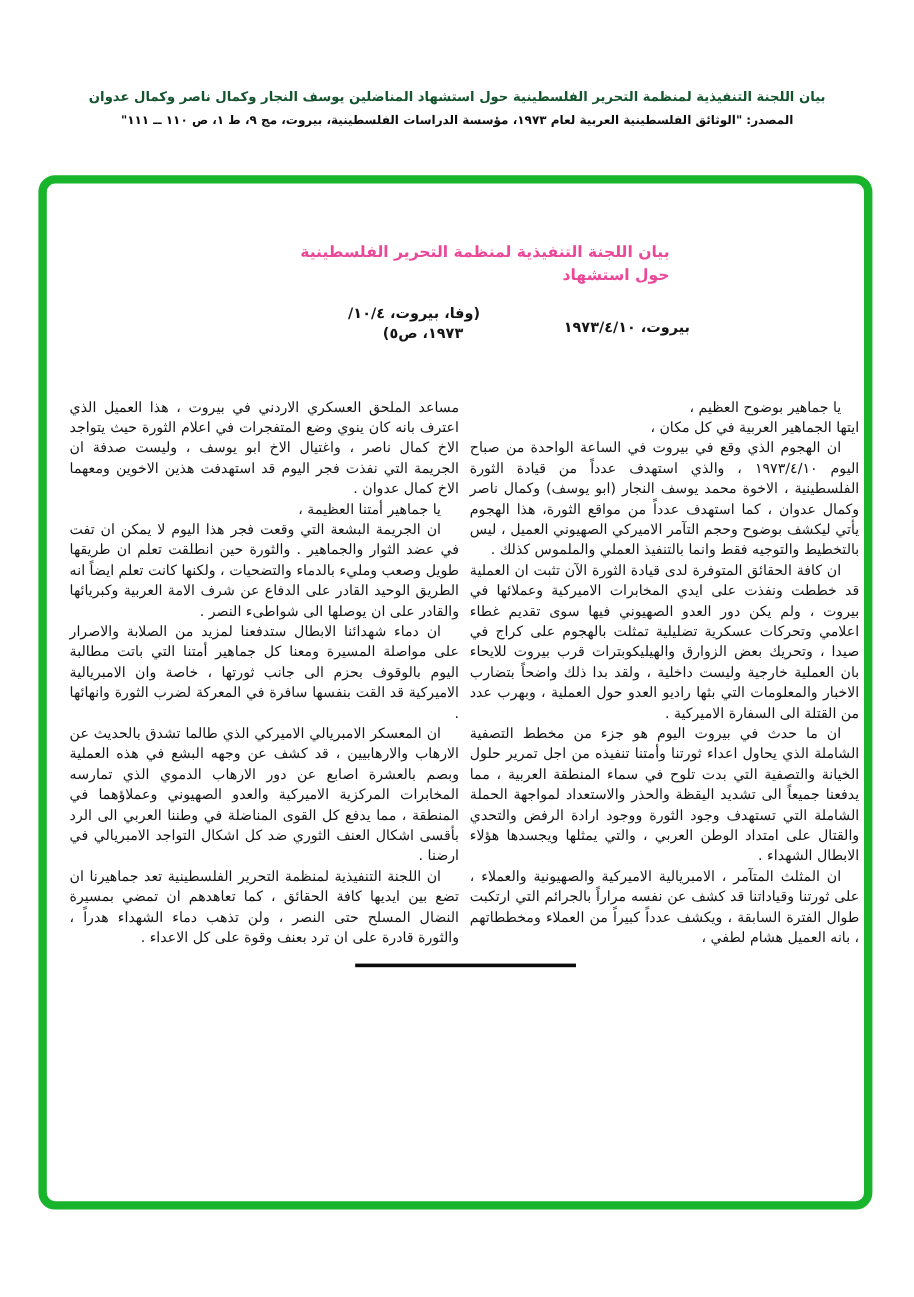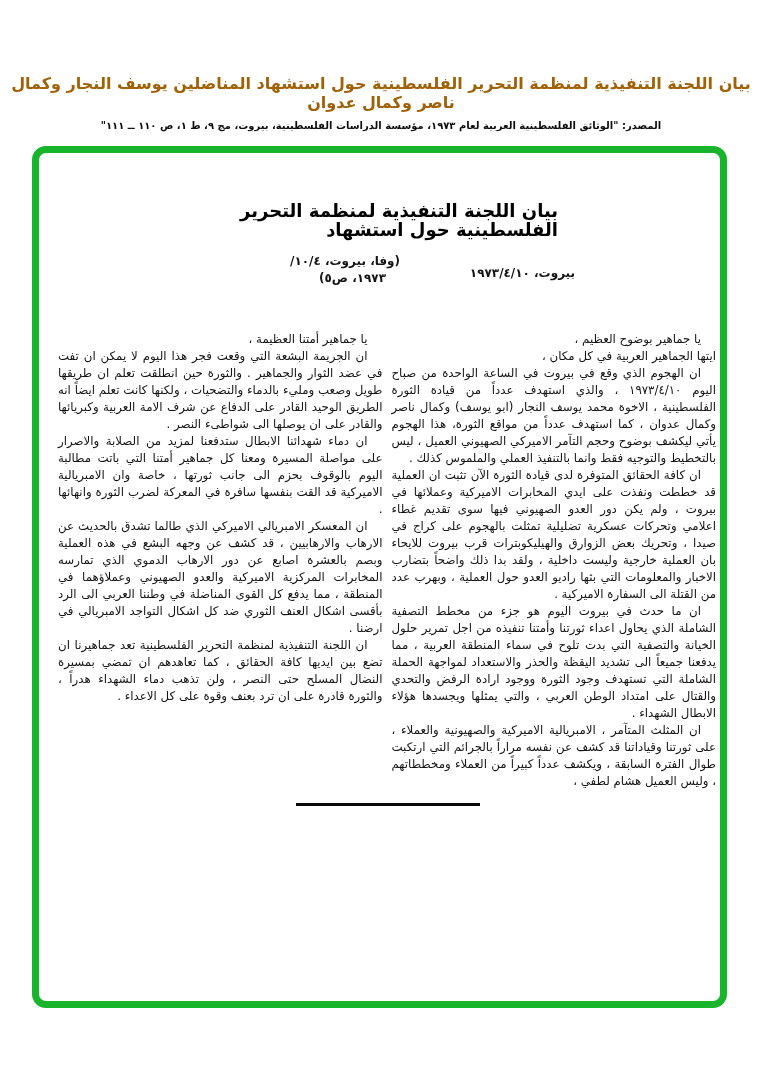--- a/index.html
+++ b/index.html
@@ -9,23 +9,23 @@
     height: 1081px;
     margin: 0 auto;
     background: #ffffff;
     font-family: "DejaVu Sans", sans-serif;
     color: #161616;
     overflow: hidden;
   }
   
   .page-header { direction: rtl; text-align: center; padding-top: 74px; }
   .header-title {
-    font-size: 16px;
+    font-size: 11px;
     font-weight: bold;
-    color: #a16207;
+    color: #14532d;
     letter-spacing: 0px;
   }
   .header-source {
     margin-top: 8px;
     font-size: 10px;
     font-weight: bold;
     color: #0d0d0d;
   }
   
   .green-box {
@@ -40,23 +40,23 @@
     overflow: hidden;
     box-sizing: border-box;
   }
   .doc-inner { direction: rtl; padding-top: 48px; position: relative; height: 100%; }
   
   .doc-title {
     width: 326px;
     margin-right: 162px;
     margin-left: auto;
     font-weight: bold;
-    font-size: 18px;
+    font-size: 13px;
     line-height: 19px;
-    color: #000000;
+    color: #ec4899;
   }
   
   .dateline { position: relative; height: 52px; margin-top: 14px; font-size: 12px; font-weight: bold; color: #141414; }
   .date-right { position: absolute; right: 145px; top: 13px; }
   .citation { position: absolute; right: 320px; top: 0; text-align: right; line-height: 17px; }
   .citation .cit2 { padding-left: 0; padding-right: 14px; }
   
   .columns {
     display: flex;
     direction: rtl;
@@ -105,23 +105,24 @@
         </div>
       </div>
 
       <div class="columns">
         <div class="col">
           <p class="ind">يا جماهير بوضوح العظيم ،</p>
           <p>ايتها الجماهير العربية في كل مكان ،</p>
           <p class="ind">ان الهجوم الذي وقع في بيروت في الساعة الواحدة من صباح اليوم ١٩٧٣/٤/١٠ ، والذي استهدف عدداً من قيادة الثورة الفلسطينية ، الاخوة محمد يوسف النجار (ابو يوسف) وكمال ناصر وكمال عدوان ، كما استهدف عدداً من مواقع الثورة، هذا الهجوم يأتي ليكشف بوضوح وحجم التآمر الاميركي الصهيوني العميل ، ليس بالتخطيط والتوجيه فقط وانما بالتنفيذ العملي والملموس كذلك .</p>
           <p class="ind">ان كافة الحقائق المتوفرة لدى قيادة الثورة الآن تثبت ان العملية قد خططت ونفذت على ايدي المخابرات الاميركية وعملائها في بيروت ، ولم يكن دور العدو الصهيوني فيها سوى تقديم غطاء اعلامي وتحركات عسكرية تضليلية تمثلت بالهجوم على كراج في صيدا ، وتحريك بعض الزوارق والهيليكوبترات قرب بيروت للايحاء بان العملية خارجية وليست داخلية ، ولقد بدا ذلك واضحاً بتضارب الاخبار والمعلومات التي بثها راديو العدو حول العملية ، وبهرب عدد من القتلة الى السفارة الاميركية .</p>
           <p class="ind">ان ما حدث في بيروت اليوم هو جزء من مخطط التصفية الشاملة الذي يحاول اعداء ثورتنا وأمتنا تنفيذه من اجل تمرير حلول الخيانة والتصفية التي بدت تلوح في سماء المنطقة العربية ، مما يدفعنا جميعاً الى تشديد اليقظة والحذر والاستعداد لمواجهة الحملة الشاملة التي تستهدف وجود الثورة ووجود ارادة الرفض والتحدي والقتال على امتداد الوطن العربي ، والتي يمثلها ويجسدها هؤلاء الابطال الشهداء .</p>
-          <p class="ind">ان المثلث المتآمر ، الامبريالية الاميركية والصهيونية والعملاء ، على ثورتنا وقياداتنا قد كشف عن نفسه مراراً بالجرائم التي ارتكبت طوال الفترة السابقة ، ويكشف عدداً كبيراً من العملاء ومخططاتهم ، وليس العميل هشام لطفي ،</p>
+          <p class="ind">ان المثلث المتآمر ، الامبريالية الاميركية والصهيونية والعملاء ، على ثورتنا وقياداتنا قد كشف عن نفسه مراراً بالجرائم التي ارتكبت طوال الفترة السابقة ، ويكشف عدداً كبيراً من العملاء ومخططاتهم ، بانه العميل هشام لطفي ،</p>
         </div>
         <div class="col">
+          <p>مساعد الملحق العسكري الاردني في بيروت ، هذا العميل الذي اعترف بانه كان ينوي وضع المتفجرات في اعلام الثورة حيث يتواجد الاخ كمال ناصر ، واغتيال الاخ ابو يوسف ، وليست صدفة ان الجريمة التي نفذت فجر اليوم قد استهدفت هذين الاخوين ومعهما الاخ كمال عدوان .</p>
           <p class="ind">يا جماهير أمتنا العظيمة ،</p>
           <p class="ind">ان الجريمة البشعة التي وقعت فجر هذا اليوم لا يمكن ان تفت في عضد الثوار والجماهير . والثورة حين انطلقت تعلم ان طريقها طويل وصعب ومليء بالدماء والتضحيات ، ولكنها كانت تعلم ايضاً انه الطريق الوحيد القادر على الدفاع عن شرف الامة العربية وكبريائها والقادر على ان يوصلها الى شواطىء النصر .</p>
           <p class="ind">ان دماء شهدائنا الابطال ستدفعنا لمزيد من الصلابة والاصرار على مواصلة المسيرة ومعنا كل جماهير أمتنا التي باتت مطالبة اليوم بالوقوف بحزم الى جانب ثورتها ، خاصة وان الامبريالية الاميركية قد القت بنفسها سافرة في المعركة لضرب الثورة وانهائها .</p>
           <p class="ind">ان المعسكر الامبريالي الاميركي الذي طالما تشدق بالحديث عن الارهاب والارهابيين ، قد كشف عن وجهه البشع في هذه العملية وبصم بالعشرة اصابع عن دور الارهاب الدموي الذي تمارسه المخابرات المركزية الاميركية والعدو الصهيوني وعملاؤهما في المنطقة ، مما يدفع كل القوى المناضلة في وطننا العربي الى الرد بأقسى اشكال العنف الثوري ضد كل اشكال التواجد الامبريالي في ارضنا .</p>
           <p class="ind">ان اللجنة التنفيذية لمنظمة التحرير الفلسطينية تعد جماهيرنا ان تضع بين ايديها كافة الحقائق ، كما تعاهدهم ان تمضي بمسيرة النضال المسلح حتى النصر ، ولن تذهب دماء الشهداء هدراً ، والثورة قادرة على ان ترد بعنف وقوة على كل الاعداء .</p>
         </div>
       </div>
 
       <div class="divider"></div>
 

